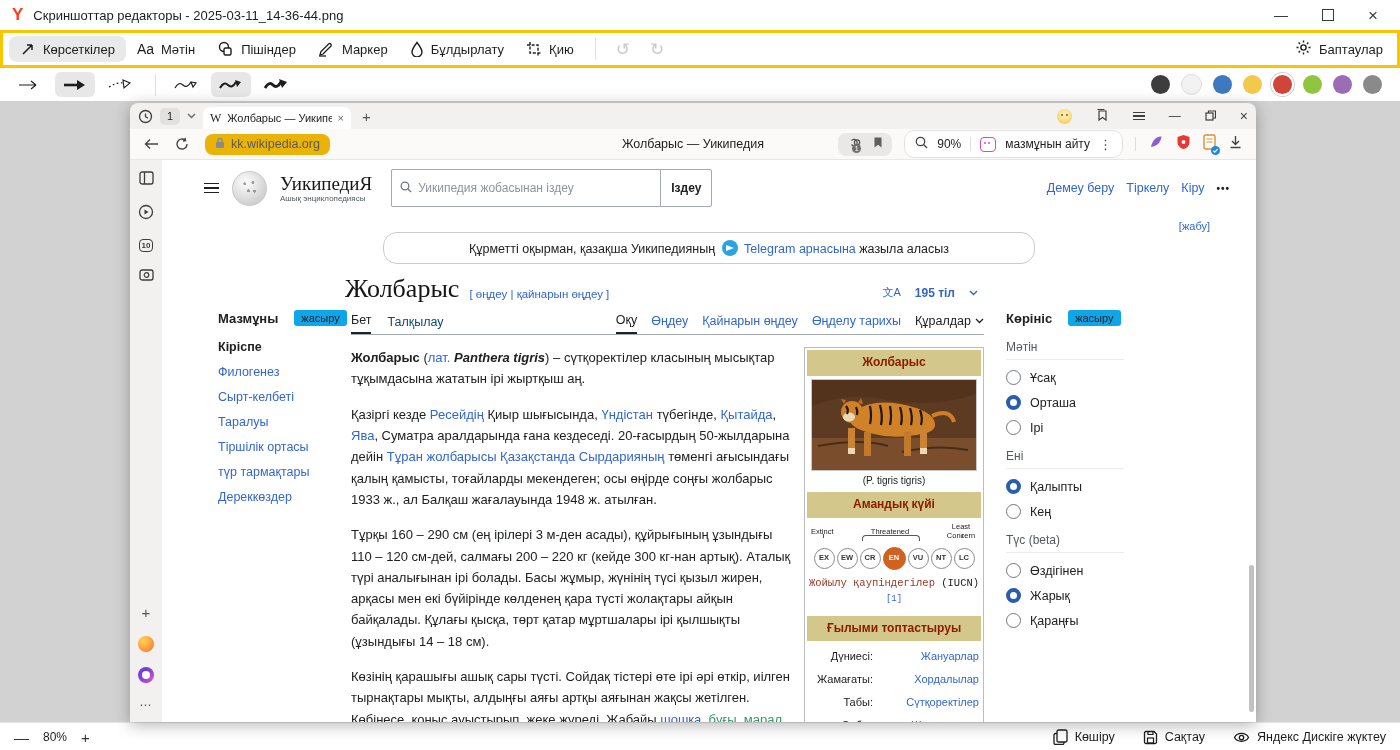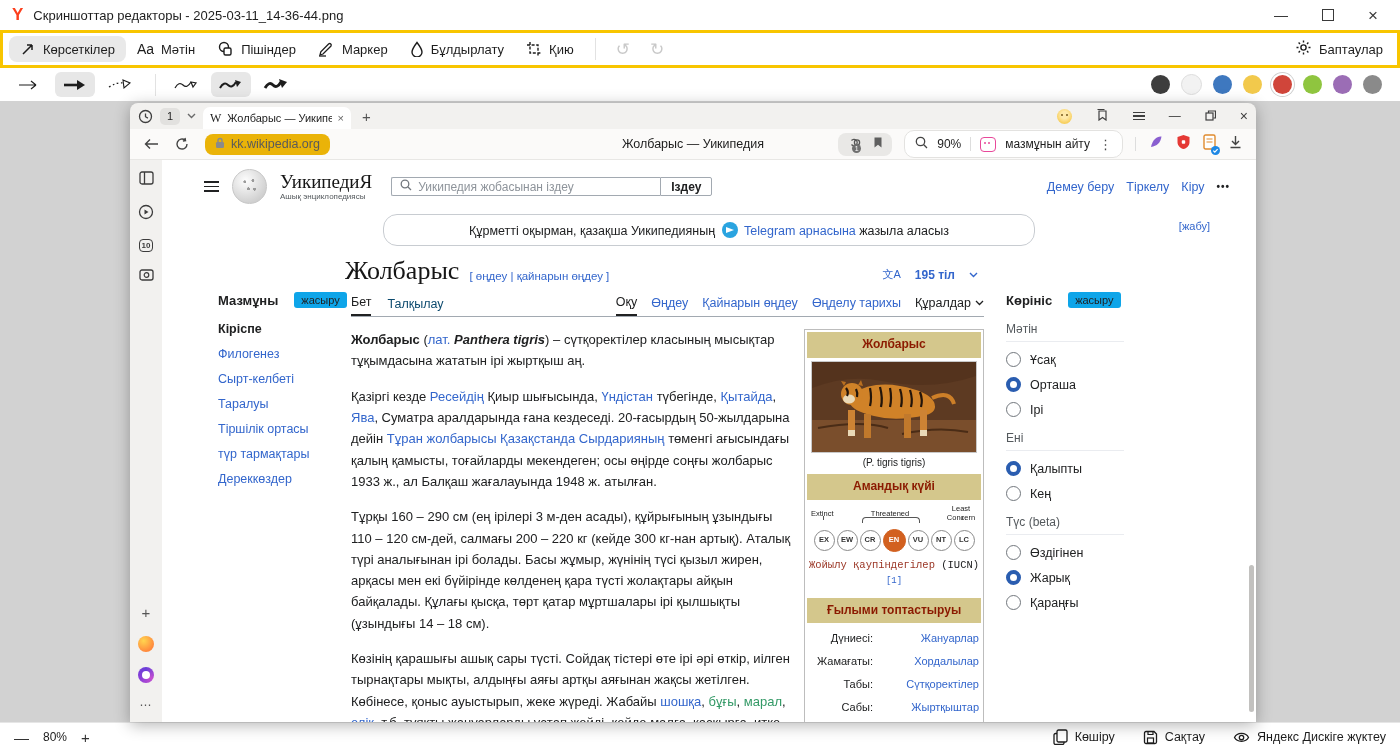--- a/index.html
+++ b/index.html
@@ -79,28 +79,28 @@
   .wham i{display:block;height:1.6px;background:#202122;margin:3px 0;}
   .wlogo{width:33px;height:33px;border-radius:50%;background:radial-gradient(circle at 38% 32%,#fdfdfd,#cfcfcf 75%);border:1px solid #c7c7c7;position:relative;flex-shrink:0;}
   .wlogo::after{content:"";position:absolute;inset:5px;border-radius:50%;background:
      radial-gradient(circle at 30% 30%,#9a9a9a 1.4px,transparent 1.6px),
      radial-gradient(circle at 65% 25%,#9a9a9a 1.4px,transparent 1.6px),
      radial-gradient(circle at 45% 60%,#9a9a9a 1.4px,transparent 1.6px),
      radial-gradient(circle at 72% 62%,#9a9a9a 1.4px,transparent 1.6px);}
   .wname{line-height:1;margin-right:6px;}
   .wname .t1{font-family:"Liberation Serif",serif;font-size:19px;color:#161616;}
   .wname .t2{font-size:8px;color:#54595d;margin-top:2px;}
-  .wsearch{display:flex;height:19px;}
+  .wsearch{display:flex;height:38px;}
   .wsearch .box{width:252px;border:1px solid #a2a9b1;border-right:none;border-radius:2px 0 0 2px;display:flex;align-items:center;gap:6px;padding:0 8px;font-size:12px;color:#8e949b;background:#fff;}
   .wsearch .btn{border:1px solid #a2a9b1;border-radius:0 2px 2px 0;background:#fff;font-size:12px;font-weight:700;color:#202122;padding:0 10px;display:flex;align-items:center;}
   .wlinks{margin-left:auto;display:flex;gap:12px;font-size:12.5px;align-items:center;}
   .wlinks .lk{color:#36c;}
   .wlinks .mr{color:#202122;letter-spacing:1px;font-weight:700;font-size:10px;}
 
-  .banner{width:630px;margin:5px auto 0;border:1px solid #c8ccd1;border-radius:14px;padding:7px 10px;text-align:center;font-size:12.5px;color:#202122;background:#fff;}
+  .banner{width:630px;margin:20px auto 0;border:1px solid #c8ccd1;border-radius:14px;padding:7px 10px;text-align:center;font-size:12.5px;color:#202122;background:#fff;}
   .tg{display:inline-flex;width:16px;height:16px;border-radius:50%;background:#2aa4e0;vertical-align:-3px;margin:0 3px;position:relative;}
   .tg::after{content:"";position:absolute;left:4px;top:5px;border-left:8px solid #fff;border-top:3px solid transparent;border-bottom:3px solid transparent;}
   .close-banner{position:absolute;top:60px;right:46px;font-size:11px;color:#36c;}
 
   .article{padding:10px 0 0 56px;position:relative;}
   .title-row{margin-left:127px;width:633px;display:flex;align-items:flex-end;}
   .title-row h1{font-family:"Liberation Serif",serif;font-weight:400;font-size:26px;margin:0;color:#161616;}
   .edit-links{font-size:11.5px;color:#36c;margin-left:10px;margin-bottom:4px;}
   .langs{margin-left:auto;display:flex;align-items:center;gap:14px;font-size:12px;color:#36c;font-weight:700;margin-bottom:4px;}
   .langs .za{font-size:11px;font-weight:400;}

